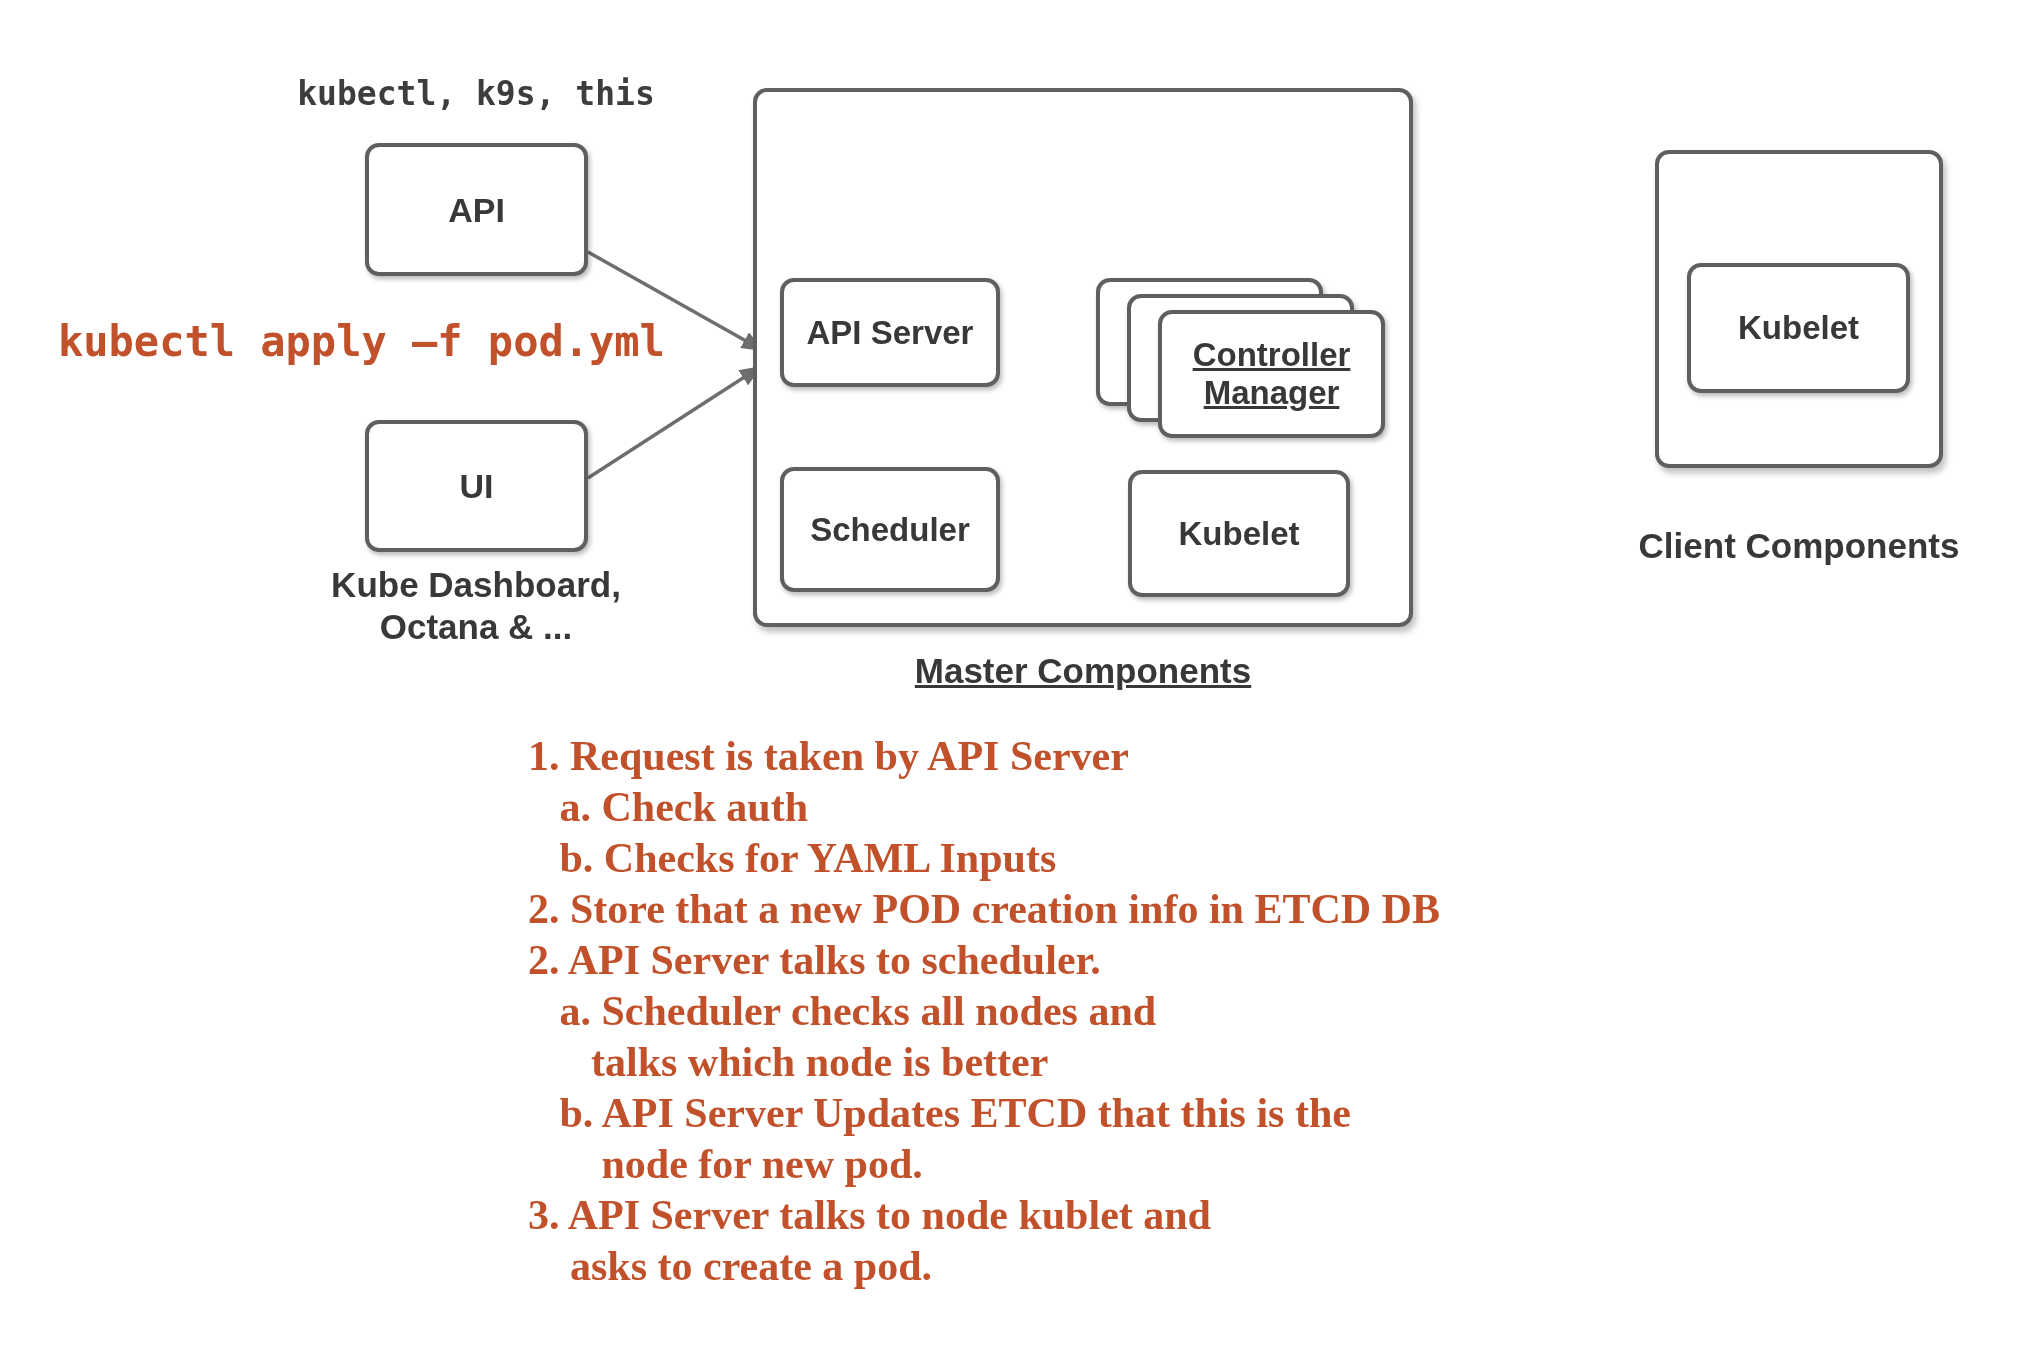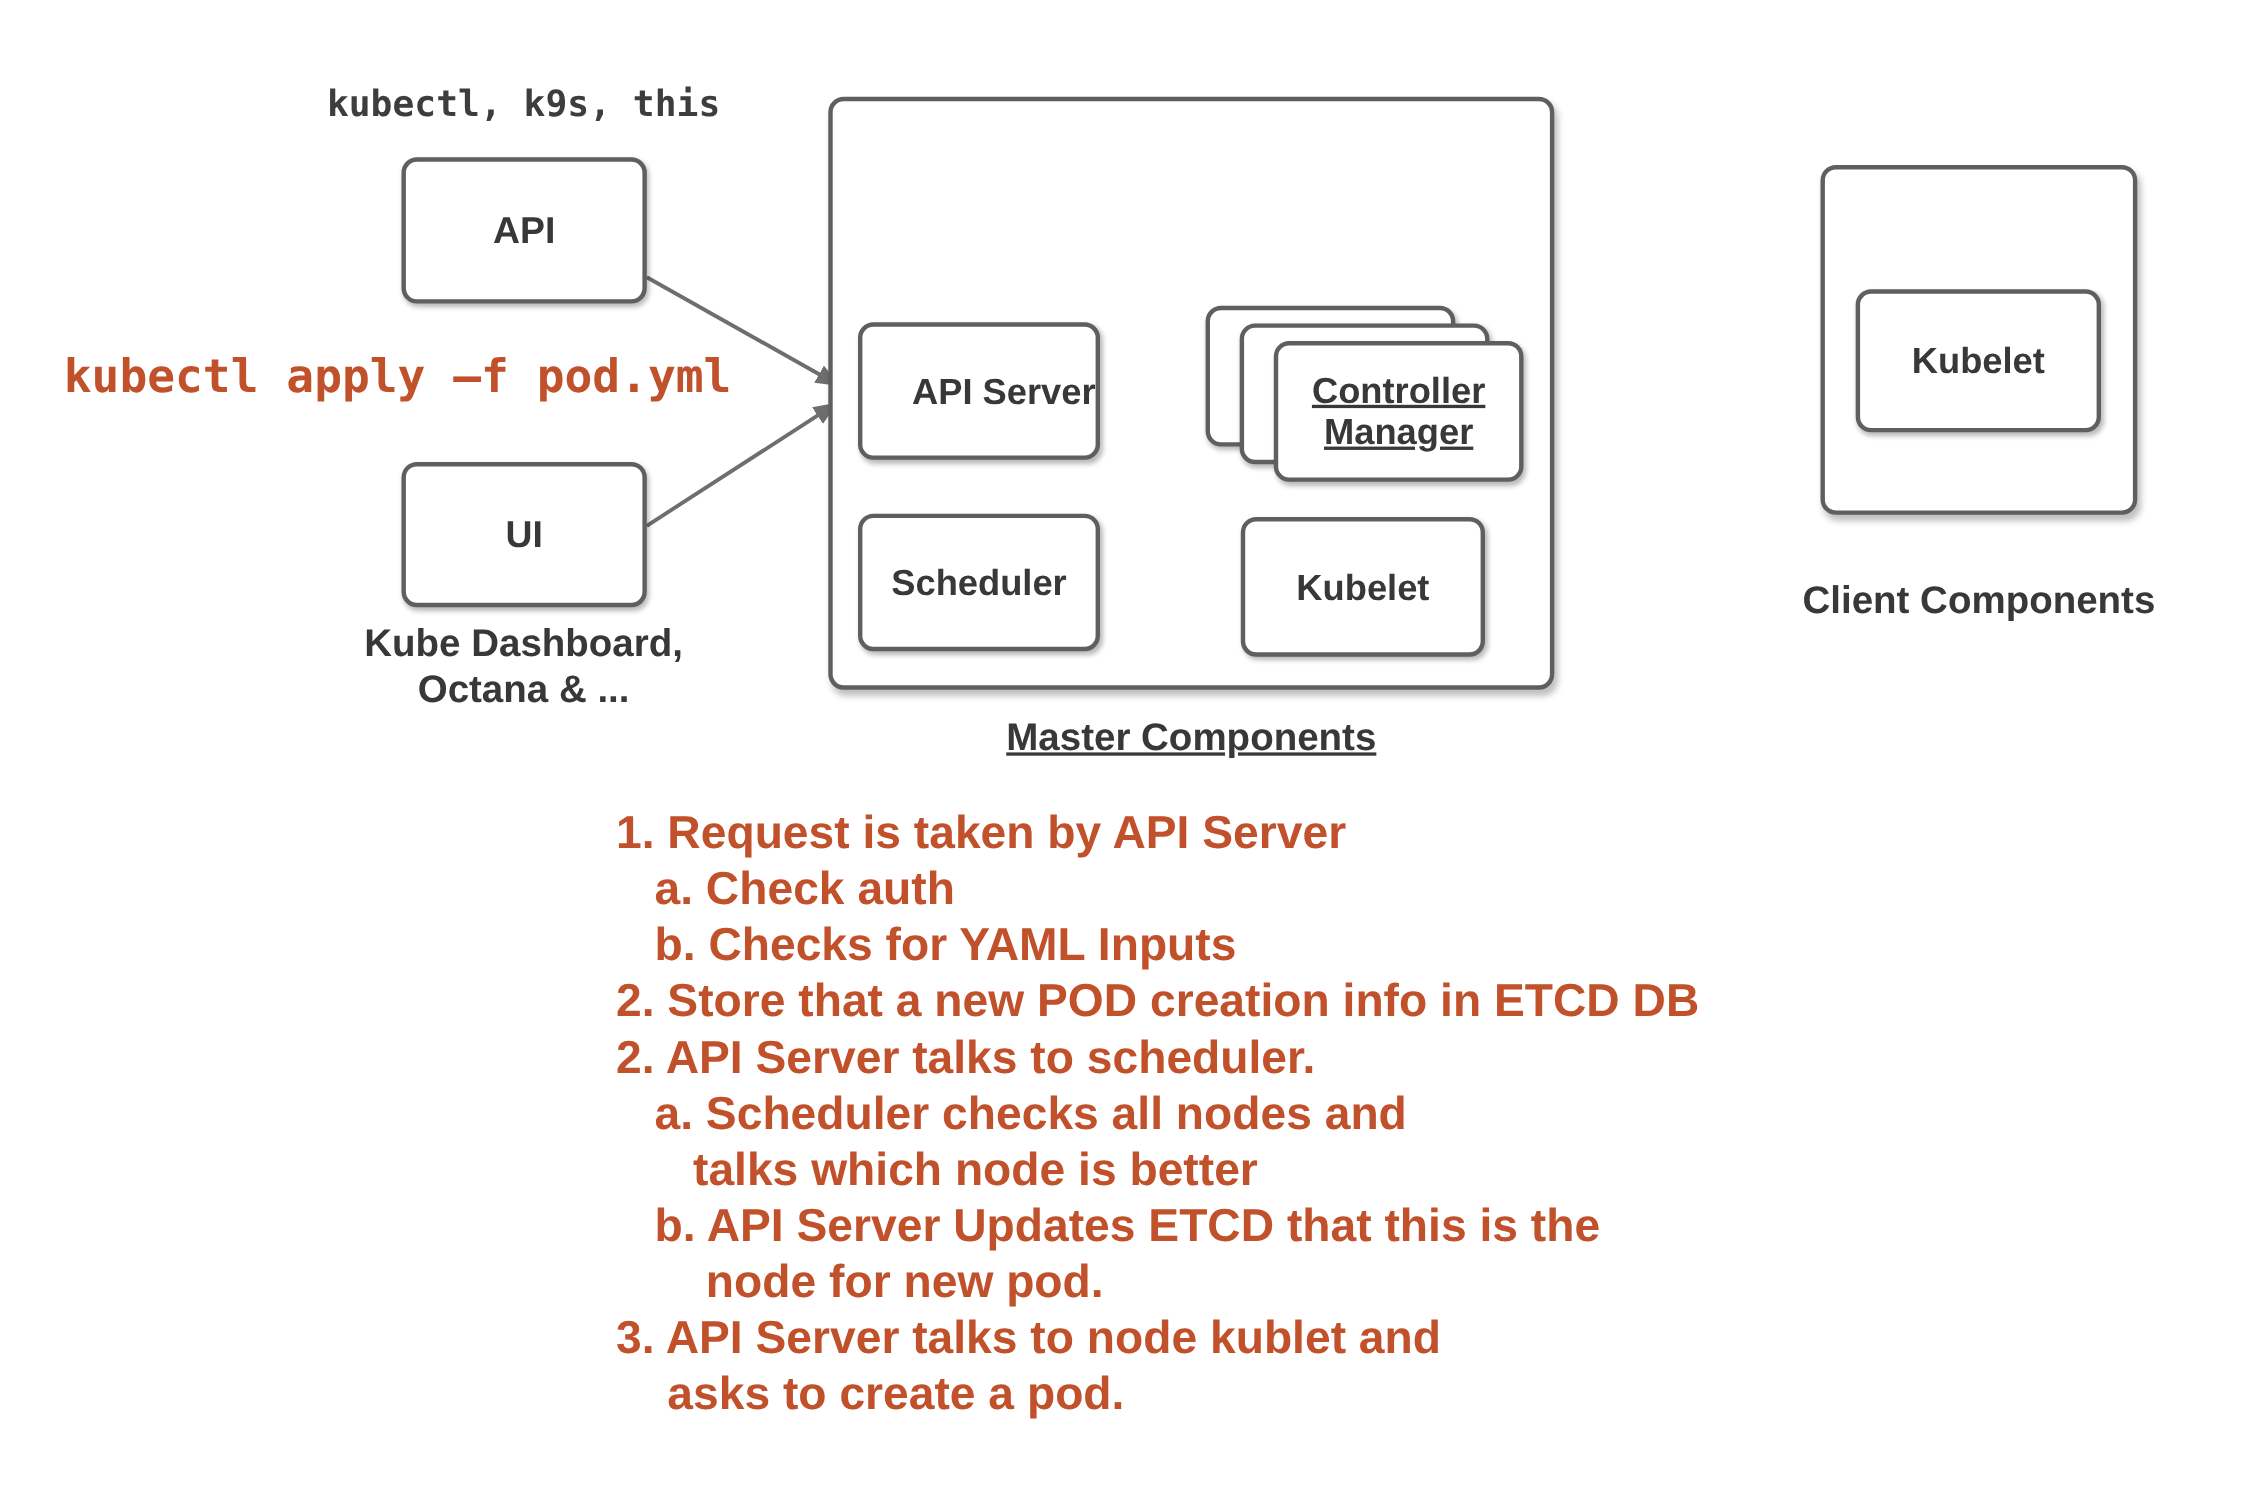--- a/index.html
+++ b/index.html
@@ -22,22 +22,22 @@
   .mono{font-family:"DejaVu Sans Mono",monospace;font-weight:bold;}
   .tools-label{left:176px;width:600px;top:74px;font-size:33px;color:#3d3d3d;}
   .command{
     position:absolute;left:58px;top:318px;font-size:42px;line-height:48px;
     color:#c1512b;white-space:nowrap;
   }
   .ui-caption{left:176px;width:600px;top:564px;font-size:35px;line-height:42px;white-space:normal;}
   .master-title{left:783px;width:600px;top:651px;font-size:35px;text-decoration:underline;}
   .client-title{left:1499px;width:600px;top:526px;font-size:35px;}
   .notes{
-    position:absolute;left:560px;top:731px;color:#c1512b;
-    font-family:Liberation Sans, sans-serif;font-weight:bold;
+    position:absolute;left:528px;top:731px;color:#c1512b;
+    font-family:Liberation Serif, serif;font-weight:bold;
     font-size:42px;line-height:51px;
   }
   .notes div{white-space:pre;}
   svg.arrows{position:absolute;left:0;top:0;width:2043px;height:1350px;pointer-events:none;}
 </style>
 </head>
 <body>
 
 <div id="canvas">
 
@@ -64,21 +64,21 @@
   </div>
 
   <div class="caption ui-caption">
     <div>Kube Dashboard,</div>
     <div>Octana &amp; ...</div>
   </div>
 
   <div class="box container-box plain" style="left:753px;top:88px;width:660px;height:539px;"></div>
 
 
-  <div class="box" style="left:780px;top:293px;width:220px;height:125px;justify-content:flex-end;">
+  <div class="box" style="left:780px;top:278px;width:220px;height:109px;">
     <span>API Server</span>
   </div>
 
   <div class="box" style="left:780px;top:467px;width:220px;height:125px;text-align:right;">
     <span>Scheduler</span>
   </div>
 
   <div class="box plain" style="left:1096px;top:278px;width:227px;height:128px;"></div>
   <div class="box plain" style="left:1127px;top:294px;width:227px;height:128px;"></div>
   <div class="box" style="left:1158px;top:310px;width:227px;height:128px;padding:0 18px;text-decoration:underline;">

